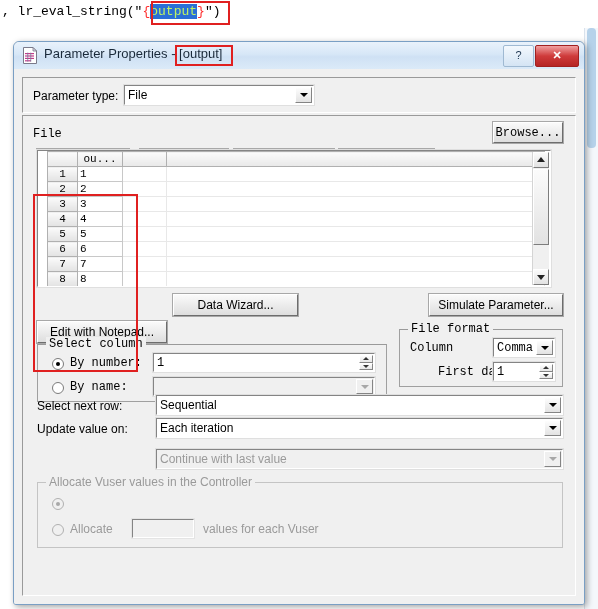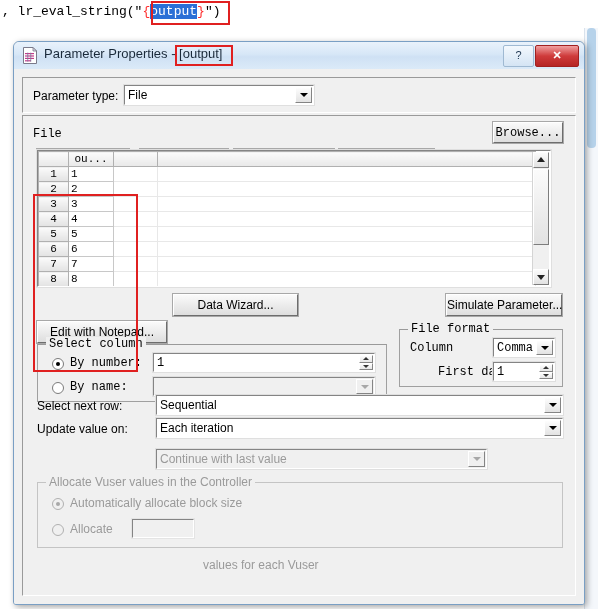--- a/index.html
+++ b/index.html
@@ -15,21 +15,21 @@
   #code-line {
     position: absolute; left: 0; top: 0; width: 598px; height: 30px;
     background: #ffffff;
     font-family: "Liberation Mono", monospace;
     font-size: 13px; color: #000;
     white-space: pre;
     padding: 4px 0 0 2px;
     box-sizing: border-box;
   }
   .code-sel {
-    background: #2a6fd6; color: #ffffff;
+    background: #2a6fd6; color: #bef264;
   }
   .code-brace { color: #ff2f2f; }
   #code-annot {
     position: absolute; left: 151px; top: 1px; width: 79px; height: 24px;
     border: 2px solid #e02020; box-sizing: border-box;
     pointer-events: none;
   }
 
   
   #desktop {
@@ -223,20 +223,21 @@
     outline: 1px solid #dfdfdf;
     box-sizing: border-box;
     overflow: hidden;
   }
   #grid-table {
     border-collapse: collapse;
     table-layout: fixed;
     width: 497px;
     font-family: "Liberation Mono", monospace;
     font-size: 11px;
+    margin-left: 9px;
   }
   #grid-table th, #grid-table td {
     border: 1px solid #c8c8c8;
     height: 15px; padding: 0 2px;
     box-sizing: border-box;
     overflow: hidden; white-space: nowrap;
   }
   #grid-table th {
     background: linear-gradient(to bottom,#fbfbfb,#e8e8e8);
     border: 1px solid #b0b0b0;
@@ -437,21 +438,21 @@
             </div>
           <div id="grid-thumb"></div>
           <div class="sbbtn down">
               <i></i>
             </div>
         </div>
       </div>
 
       <div class="btn" style="left:14px; top:178px; width:130px; height:22px;margin-top:27px;">Edit with Notepad...</div>
       <div class="btn" style="left:150px; top:178px; width:125px; height:22px;">Data Wizard...</div>
-      <div class="btn" style="left:406px; top:178px; width:116px; height:22px;margin-left:17px;">Simulate Parameter...</div>
+      <div class="btn" style="left:406px; top:178px; width:134px; height:22px;">Simulate Parameter...</div>
 
       <div class="group" style="left:14px; top:228px; width:350px; height:58px;">
         <span class="gtitle">Select column</span>
         <span class="radio on" style="left:14px; top:13px;"></span>
         <span class="lbl-mono" style="left:32px; top:11px;">By number:</span>
         <span class="field" style="left:115px; top:8px; width:222px; height:19px;">
           <span class="ftext mono">1</span>
           <span class="spin">
               <div>
                 <i></i>
@@ -503,37 +504,36 @@
       </div>
 
       <div class="lbl" style="left:14px; top:306px;">Update value on:</div>
       <div class="field" style="left:133px; top:302px; width:407px; height:20px;">
         <span class="ftext">Each iteration</span>
         <span class="arrowbtn">
             <i class="caret"></i>
           </span>
       </div>
 
-      <div class="field field-dis" style="left:133px; top:333px; width:331px; height:20px;">
+      <div class="field field-dis" style="left:133px; top:333px; width:407px; height:20px;">
         <span class="ftext dis">Continue with last value</span>
         <span class="arrowbtn dis">
             <i class="caret dis"></i>
           </span>
       </div>
 
       <div class="group" style="left:14px; top:366px; width:526px; height:66px; border-color:#c4c4c4;">
         <span class="gtitle dis" style="font-family:'Liberation Sans',sans-serif;">Allocate Vuser values in the Controller</span>
         <span class="radio on dis" style="left:14px; top:15px;"></span>
-        <span class="lbl lbl-dis" style="left:32px; top:13px;">Automatically allocate block size</span>
         <span class="radio dis" style="left:14px; top:41px;"></span>
         <span class="lbl lbl-dis" style="left:32px; top:39px;">Allocate</span>
         <span class="field field-dis" style="left:94px; top:36px; width:62px; height:19px; outline-color:#e4e4e4;">
           <span class="ftext dis"></span>
         </span>
-        <span class="lbl lbl-dis" style="left:165px; top:39px;margin-top:36px;">values for each Vuser</span>
+        <span class="lbl lbl-dis" style="left:165px; top:39px;">values for each Vuser</span>
       </div>
 
     </div>
 
   </div>
 
   <div id="grid-annot"></div>
 </div>
 
 </body></html>

